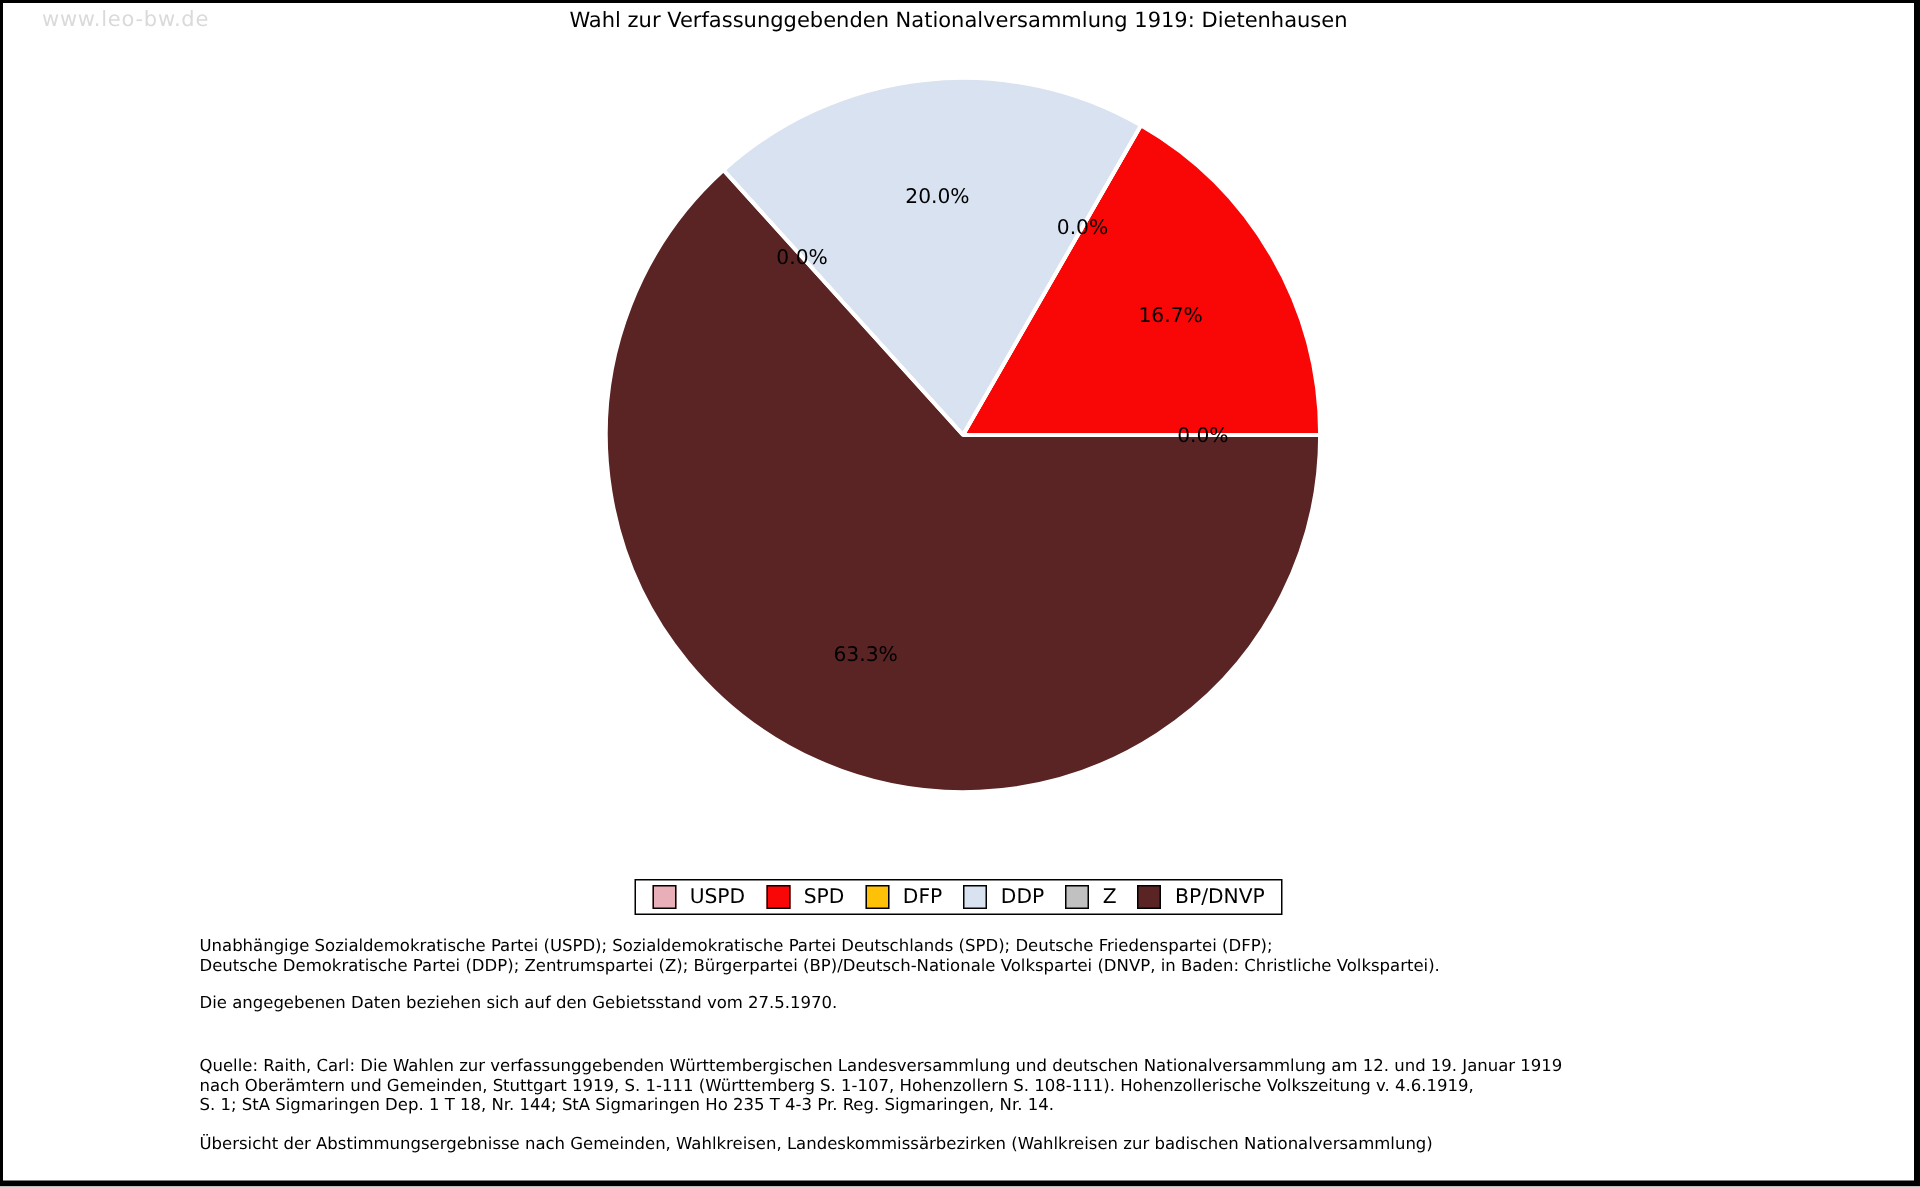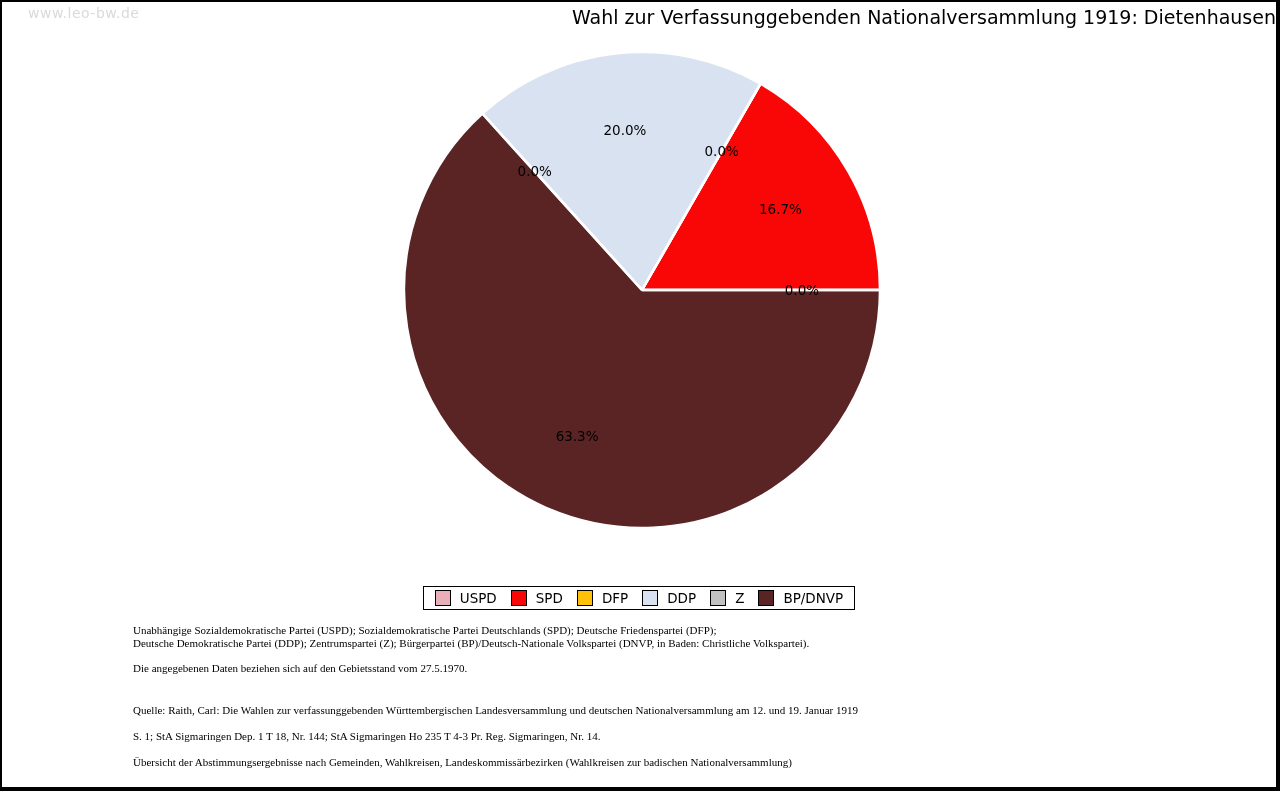--- a/index.html
+++ b/index.html
@@ -2,29 +2,29 @@
 <html><head>
 <meta charset="utf-8">
 <style>
   html,body{margin:0;padding:0;background:#fff;}
   .page{
     position:relative;width:1280px;height:791px;box-sizing:border-box;
     background:#ffffff;border:2px solid #000;border-right-width:4px;border-bottom-width:4px;
     font-family:"DejaVu Sans",sans-serif;color:#000;overflow:hidden;
   }
   .watermark{position:absolute;top:3px;left:10px;font-size:14px;color:#dadada;letter-spacing:.5px;margin-left:16px;}
-  .chart-title{position:absolute;top:4px;left:0;width:100%;text-align:right;font-size:19px;color:#000;}
+  .chart-title{position:absolute;top:4px;left:0;width:100%;text-align:center;font-size:14px;color:#000;}
   svg.pie{position:absolute;top:0;left:0;}
   .legend-row{position:absolute;top:584px;left:0;width:100%;display:flex;justify-content:center;}
   .legend{display:inline-flex;align-items:center;gap:14px;border:1px solid #000;background:#fff;
           padding:3px 11px;font-size:13.5px;}
   .legend .li{display:inline-flex;align-items:center;}
   .legend .sw{display:inline-block;width:14px;height:14px;border:1px solid #000;margin-right:9px;}
   .notes{position:absolute;left:131px;top:622px;font-size:11px;line-height:13px;color:#000;}
-  .notes p{margin:0 0 12px 0;font-family:Liberation Serif, serif;}
+  .notes p{margin:0 0 12px 0;}
   .notes p.src{margin-bottom:12px;}
   .notes p.gap{margin-bottom:29px;}
 </style>
 </head>
 <body>
 
 <div class="page">
   <div class="watermark">www.leo-bw.de</div>
   <div class="chart-title">Wahl zur Verfassunggebenden Nationalversammlung 1919: Dietenhausen</div>
 
@@ -73,19 +73,19 @@
   </div>
 
   <div class="notes">
     <p>
       <span>Unabhängige Sozialdemokratische Partei (USPD); Sozialdemokratische Partei Deutschlands (SPD); Deutsche Friedenspartei (DFP);</span><br>
       <span>Deutsche Demokratische Partei (DDP); Zentrumspartei (Z); Bürgerpartei (BP)/Deutsch-Nationale Volkspartei (DNVP, in Baden: Christliche Volkspartei).</span>
     </p>
     <p class="gap">Die angegebenen Daten beziehen sich auf den Gebietsstand vom 27.5.1970.</p>
     <p class="src">
       <span>Quelle: Raith, Carl: Die Wahlen zur verfassunggebenden Württembergischen Landesversammlung und deutschen Nationalversammlung am 12. und 19. Januar 1919</span><br>
-      <br>
+      <span>nach Oberämtern und Gemeinden, Stuttgart 1919, S. 1-111 (Württemberg S. 1-107, Hohenzollern S. 108-111). Hohenzollerische Volkszeitung v. 4.6.1919,</span><br>
       <span>S. 1; StA Sigmaringen Dep. 1 T 18, Nr. 144; StA Sigmaringen Ho 235 T 4-3 Pr. Reg. Sigmaringen, Nr. 14.</span><br>
       <br>
       <span>Übersicht der Abstimmungsergebnisse nach Gemeinden, Wahlkreisen, Landeskommissärbezirken (Wahlkreisen zur badischen Nationalversammlung)</span><br>
     </p>
   </div>
 </div>
 
 </body></html>

